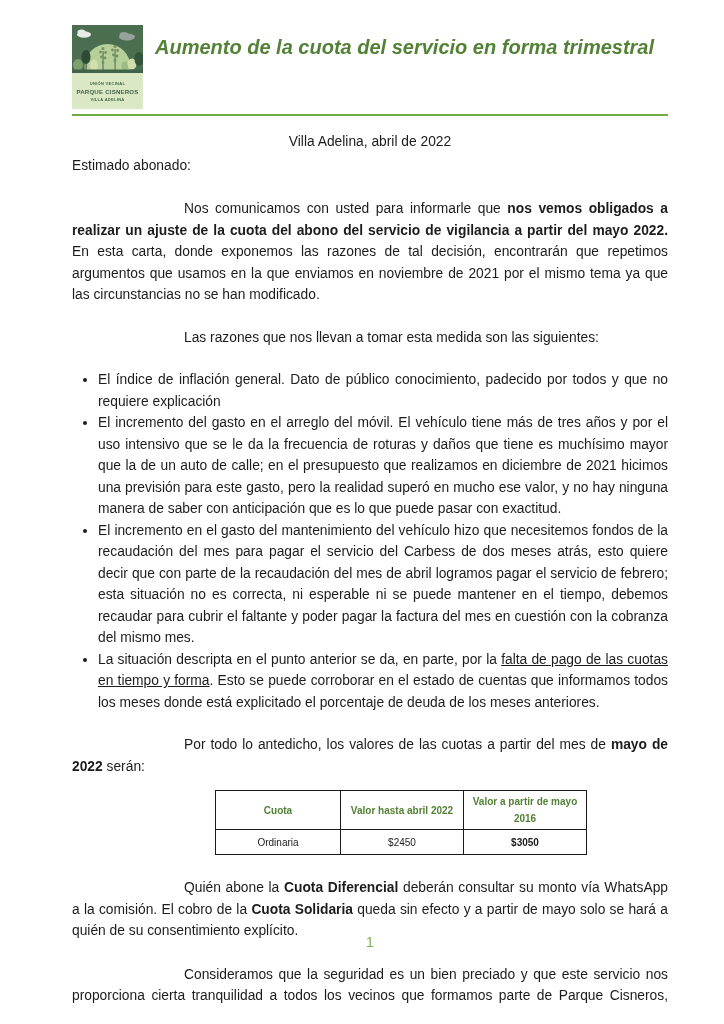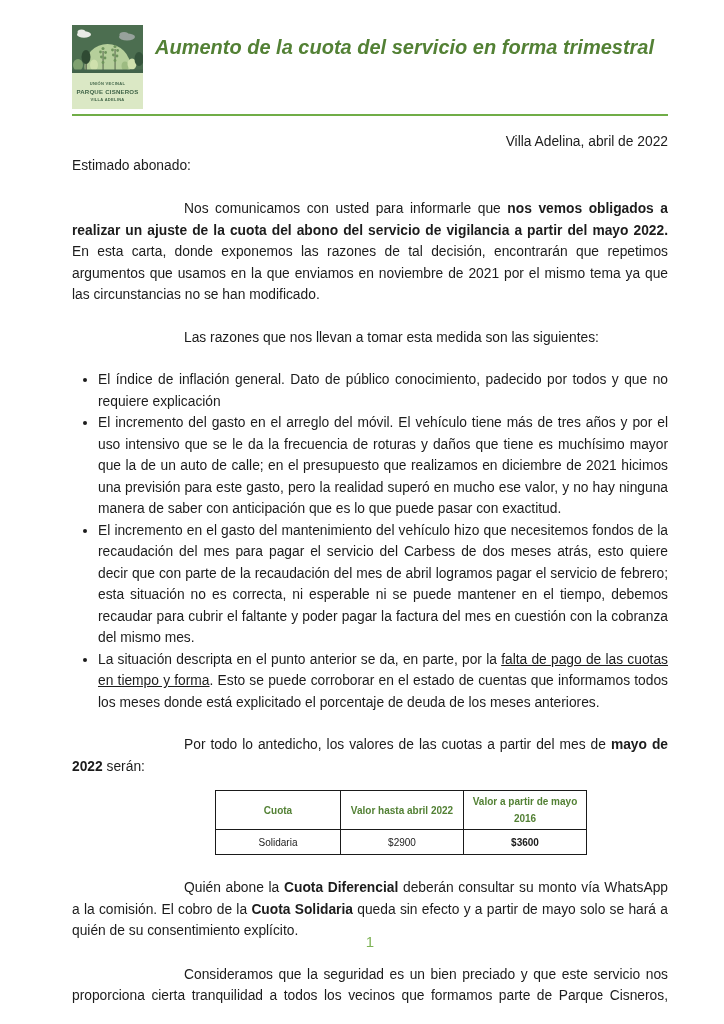--- a/index.html
+++ b/index.html
@@ -16,21 +16,21 @@
   .header{display:flex;align-items:flex-start;margin:25px 64px 0 64px;}
   .logo{width:71px;height:84px;flex:0 0 71px;}
   .title-block{
     padding-left:12px;margin-top:9px;
     font-size:20px;font-weight:700;font-style:italic;
     color:#538135;line-height:27px;
   }
   .header-rule{height:2px;background:#70ad47;margin:5px 64px 0 64px;}
   
   .letter{margin:0 64px;font-size:13.8px;line-height:21.5px;text-align:justify;}
-  .date-line{margin:15px 0 0 0;text-align:right;}
+  .date-line{margin:15px 0 0 0;text-align:center;}
   .salutation{margin:2px 0 0 0;text-align:left;}
   p.para{margin:22px 0 0 0;text-indent:112px;}
   p.no-gap{margin-top:21px;}
   .bullets{margin:21px 0 0 0;padding:0 0 0 26px;list-style:disc;}
   .bullets li{margin:0;padding-left:0;}
   .justify-last{text-align-last:justify;}
   .b{font-weight:700;}
   .u{text-decoration:underline;}
   
   .fees-table{
@@ -129,23 +129,23 @@
     <table class="fees-table">
       <thead>
         <tr>
             <th>Cuota</th>
             <th>Valor hasta abril 2022</th>
             <th>Valor a partir de mayo 2016</th>
           </tr>
       </thead>
       <tbody>
           <tr>
-            <td>Solidaria</td>
-            <td>$2900</td>
-            <td>$3600</td>
+            <td>Ordinaria</td>
+            <td>$2450</td>
+            <td>$3050</td>
           </tr>
         </tbody>
     </table>
 
     <p class="para"><span>Quién abone la </span><span class="b">Cuota Diferencial</span><span> deberán consultar su monto vía WhatsApp a la comisión. El cobro de la </span><span class="b">Cuota Solidaria</span><span> queda sin efecto y a partir de mayo solo se hará a quién de su consentimiento explícito.</span></p>
 
     <p class="para justify-last"><span>Consideramos que la seguridad es un bien preciado y que este servicio nos proporciona cierta tranquilidad a todos los vecinos que formamos parte de Parque Cisneros, entendemos que mantener dicho servicio es la intención de los 240 abonados actuales. </span></p>
   </div>
 
   <div class="page-number">1</div>

